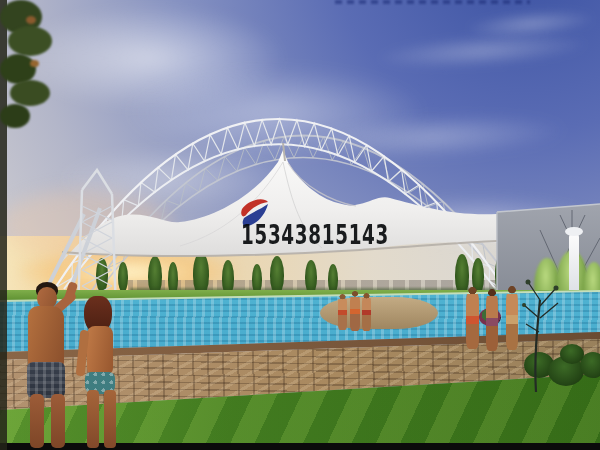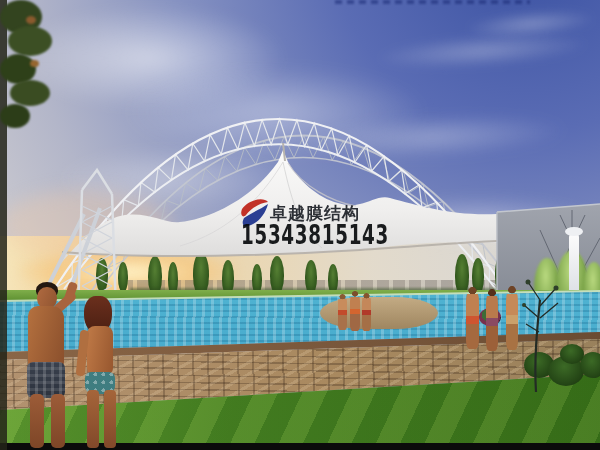--- a/index.html
+++ b/index.html
@@ -233,16 +233,15 @@
     <div class="person-part" style="left:4px;top:34px;width:9px;height:46px;background:#b06f40;border-radius:4px;transform:rotate(6deg)"></div>
     <div class="person-part" style="left:11px;top:76px;width:30px;height:22px;border-radius:6px 6px 8px 8px;background:radial-gradient(circle at 30% 30%,rgba(255,255,255,.35) 0 2px,rgba(0,0,0,0) 2px) 0 0/8px 8px,#3f7d80"></div>
     <div class="person-part" style="left:13px;top:94px;width:12px;height:58px;background:linear-gradient(#a5653a,#82492a);border-radius:4px"></div>
     <div class="person-part" style="left:30px;top:94px;width:12px;height:58px;background:linear-gradient(#a5653a,#82492a);border-radius:4px"></div>
   </div>
 
   <svg width="34" height="36" viewBox="0 0 34 36" style="left:237px;top:196px">
     <path d="M5,13 C12,3 27,1 31,6 C23,7 14,12 9,19 C5,23 3,18 5,13 Z" fill="#c23127"></path>
     <path d="M7,22 C14,17 24,13 31,8 C28,20 18,30 9,30 C5,30 5,26 7,22 Z" fill="#2b3f93"></path>
   </svg>
-  <div class="abs wm-brand">卓越膜结构</div>
   <div class="abs wm-phone">15343815143</div>
 
 </div>
 
 </body></html>

